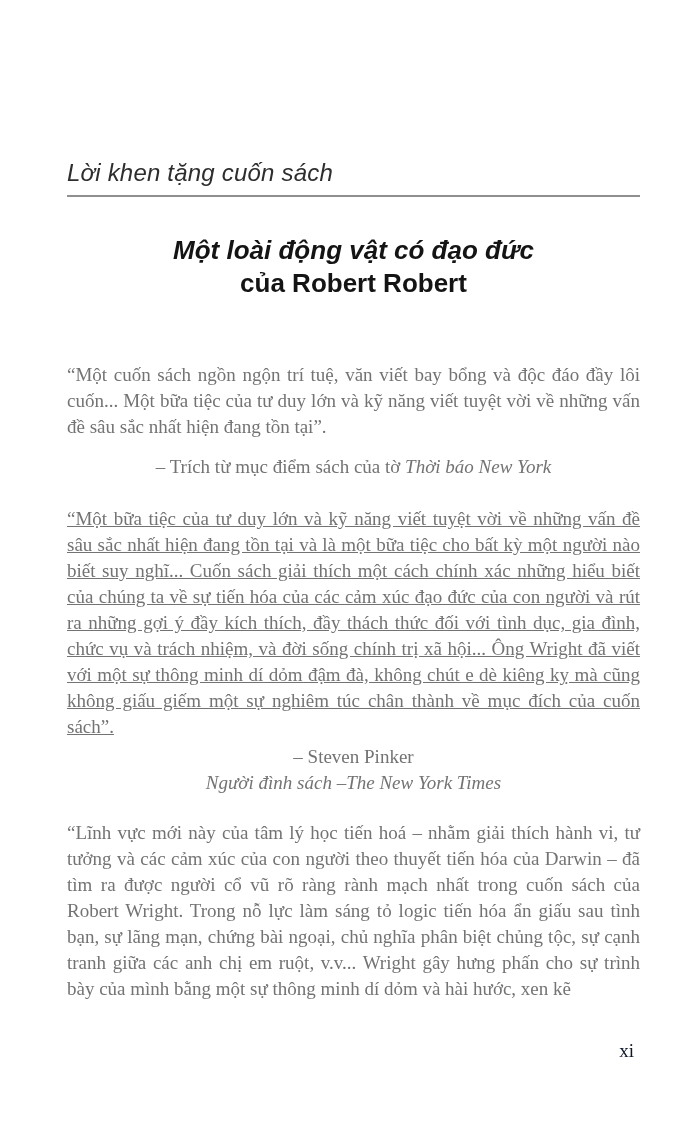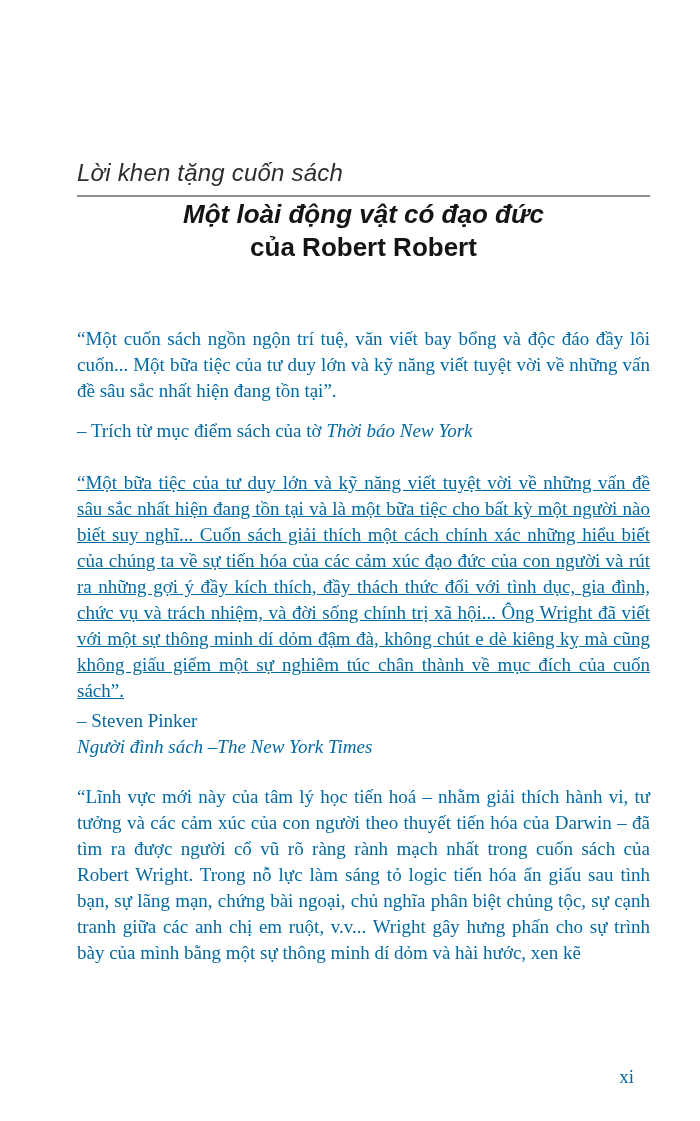--- a/index.html
+++ b/index.html
@@ -7,84 +7,85 @@
   .page {
     position: relative;
     width: 700px;
     height: 1121px;
     background: #ffffff;
     overflow: hidden;
     box-sizing: border-box;
   }
   .content {
     position: absolute;
-    left: 77px;
+    left: 67px;
     top: 0;
     width: 573px;
   }
   .running-head {
     margin-top: 156px;
     font-family: "Liberation Sans", sans-serif;
     font-style: italic;
     font-weight: 400;
     font-size: 24px;
     line-height: 34px;
     color: #2e2e2e;
     letter-spacing: 0.2px;
   }
   .header-rule {
     margin-top: 5px;
     height: 2px;
     background: #8f8f8f;
     width: 100%;
   }
   .title-block {
+    margin-top: 36px;
     text-align: center;
     font-family: "Liberation Sans", sans-serif;
     color: #141414;
   }
   .title-line1 {
     font-size: 26px;
     font-weight: 700;
     font-style: italic;
     line-height: 34px;
   }
   .title-line2 {
     font-size: 26px;
     font-weight: 700;
     line-height: 33px;
   }
   .body-text {
     font-family: "Liberation Serif", serif;
     font-size: 19px;
     line-height: 26px;
-    color: #0369a1;
+    color: #737373;
   }
   p.quote {
     margin: 0;
     text-align: justify;
     text-justify: inter-word;
   }
   p.quote-1 { margin-top: 62px; }
   p.quote-2 { margin-top: 26px; text-decoration: underline; }
   p.quote-3 { margin-top: 24px; }
   p.attribution {
     margin: 0;
-    text-align: left;
+    text-align: center;
   }
   p.attribution-1 { margin-top: 14px; }
   p.attribution-2 { margin-top: 4px; }
   .italic { font-style: italic; }
   .page-number {
     position: absolute;
     right: 66px;
-    top: 1066px;
+    top: 1040px;
     font-family: "Liberation Serif", serif;
     font-size: 19px;
-    color: #0369a1;
+    color: #0f172a;
   }
 </style>
 </head>
 <body>
 
 <div class="page">
   <div class="content">
 
     <div class="running-head">Lời khen tặng cuốn sách</div>
     <div class="header-rule"></div>

